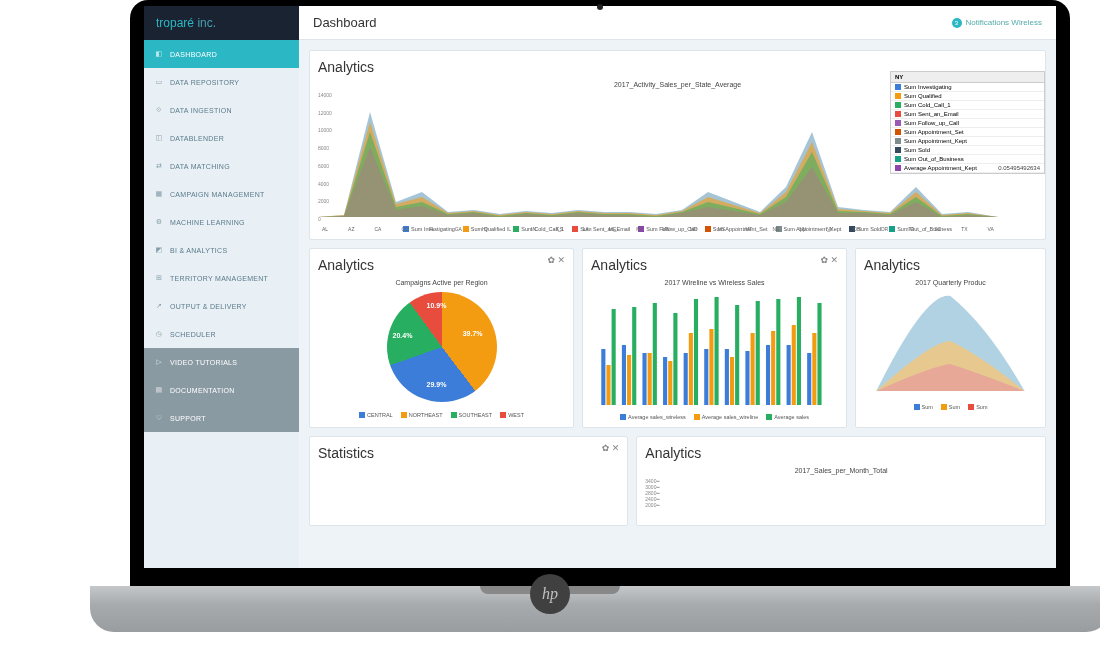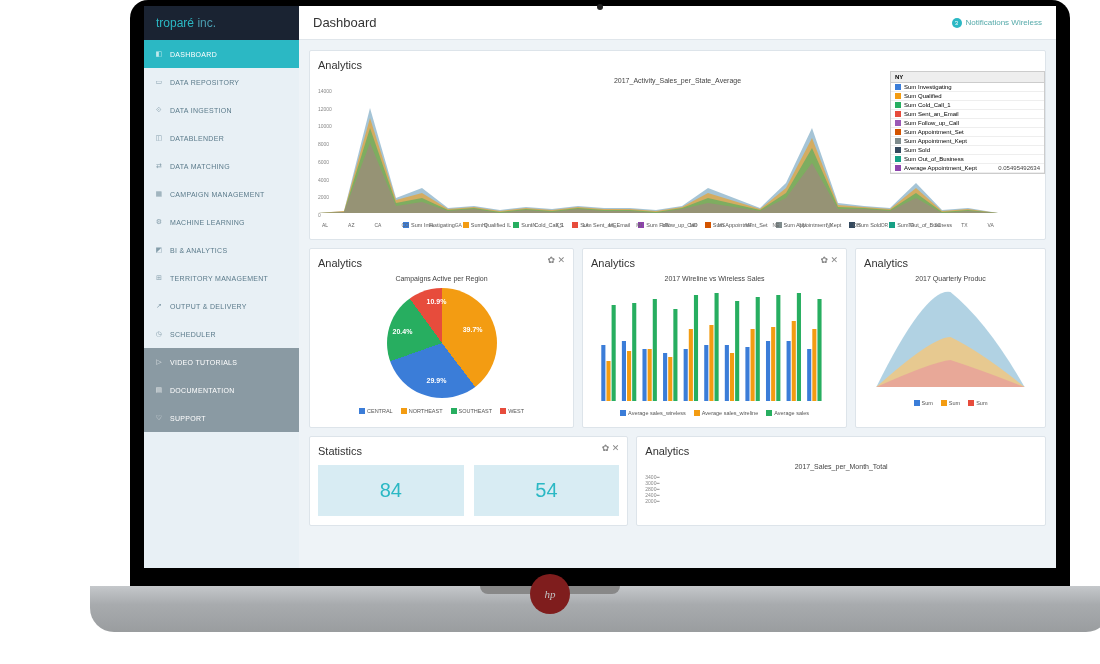--- a/index.html
+++ b/index.html
@@ -15,21 +15,21 @@
 .nav-item .icon { width: 10px; height: 10px; display: inline-flex; align-items: center; justify-content: center; opacity: 0.7; }
 .nav-section-dark { background: #8a9aa3; }
 .nav-section-dark .nav-item { color: #fff; }
 .main { flex: 1; display: flex; flex-direction: column; background: #eef3f7; }
 .header { background: #fff; padding: 9px 14px; display: flex; justify-content: space-between; align-items: center; border-bottom: 1px solid #e0e6eb; }
 .header h1 { font-size: 13px; font-weight: 400; color: #333; }
 .notif { font-size: 8px; color: #5aa; display: flex; align-items: center; gap: 4px; }
 .notif-badge { width: 10px; height: 10px; background: #2bb8c4; color: #fff; border-radius: 50%; display: inline-flex; align-items: center; justify-content: center; font-size: 6px; }
 .content { flex: 1; padding: 10px; overflow: hidden; display: flex; flex-direction: column; gap: 8px; }
 .card { background: #fff; border: 1px solid #dde4ea; border-radius: 2px; padding: 8px; position: relative; }
-.card-title { font-size: 11px; font-weight: 500; color: #333; margin-bottom: 6px; }
+.card-title { font-size: 14px; font-weight: 500; color: #333; margin-bottom: 6px; }
 .card-actions { position: absolute; right: 8px; top: 6px; font-size: 9px; color: #888; cursor: pointer; }
 .row { display: flex; gap: 8px; }
 .top-chart { height: 190px; }
 .chart-title-center { font-size: 7px; text-align: center; color: #444; }
 .area-chart { position: relative; height: 130px; margin-top: 4px; }
 .area-chart svg { width: 680px; height: 130px; }
 .x-labels { display: flex; font-size: 5px; color: #666; justify-content: space-between; padding: 0 4px; width: 680px; }
 .legend-row { display: flex; flex-wrap: wrap; gap: 8px; font-size: 5.5px; color: #555; margin-top: 4px; justify-content: center; }
 .legend-item { display: flex; align-items: center; gap: 2px; }
 .sw { width: 6px; height: 6px; display: inline-block; }
@@ -43,21 +43,21 @@
 .pie-label { position: absolute; font-size: 7px; color: #fff; font-weight: bold; }
 .bar-chart { height: 120px; position: relative; margin-top: 4px; }
 .bar-chart svg { width: 100%; height: 100%; }
 .area-mini svg { width: 100%; height: 110px; }
 .bot-row { display: flex; gap: 8px; }
 .bot-row .card { height: 90px; }
 .stat-cards { display: flex; gap: 10px; margin-top: 8px; }
 .stat-card { flex: 1; background: #d8ecf3; padding: 14px; text-align: center; }
 .stat-num { font-size: 20px; color: #2bb8c4; font-weight: 400; }
 .laptop-base { position: absolute; left: 90px; top: 586px; width: 1020px; height: 46px; background: linear-gradient(180deg, #c5c8cb 0%, #a8abae 40%, #9a9d9f 100%); border-radius: 0 0 24px 24px; }
-.hp-logo { position: absolute; left: 50%; top: 574px; transform: translateX(-50%); width: 40px; height: 40px; background: #7f1d1d; border-radius: 50%; display: flex; align-items: center; justify-content: center; color: #c0c0c0; font-size: 11px; font-style: italic; font-family: serif; z-index: 10; }
+.hp-logo { position: absolute; left: 50%; top: 574px; transform: translateX(-50%); width: 40px; height: 40px; background: #404040; border-radius: 50%; display: flex; align-items: center; justify-content: center; color: #c0c0c0; font-size: 16px; font-style: italic; font-family: serif; z-index: 10; }
 .trackpad-notch { position: absolute; left: 50%; top: 586px; transform: translateX(-50%); width: 140px; height: 8px; background: #888; border-radius: 0 0 10px 10px; z-index: 5; }
 .y-ticks { position: absolute; left: 0; top: 0; height: 100%; display: flex; flex-direction: column; justify-content: space-between; font-size: 5px; color: #888; }
 </style>
 </head>
 <body>
 
 <div class="laptop-frame">
   <div class="camera"></div>
   <div class="screen">
 
@@ -330,28 +330,20 @@
                 <span class="legend-item"><span class="sw" style="background:#f39c12"></span>Sum</span>
                 <span class="legend-item"><span class="sw" style="background:#e74c3c"></span>Sum</span>
               </div>
           </div>
         </div>
 
         <div class="bot-row">
           <div class="card" style="flex:1">
             <div class="card-title">Statistics</div>
             <div class="card-actions">✿ ✕</div>
-            <div class="stat-cards">
-              <div class="stat-card">
-                  <div class="stat-num">84</div>
-                </div>
-              <div class="stat-card">
-                  <div class="stat-num">54</div>
-                </div>
-            </div>
           </div>
           <div class="card" style="flex:1.3">
             <div class="card-title">Analytics</div>
             <div class="chart-title-center">2017_Sales_per_Month_Total</div>
             <div style="font-size:5px;color:#888;margin-top:4px">3400━<br>3000━<br>2800━<br>2400━<br>2000━</div>
           </div>
         </div>
 
       </div>
     </div>

